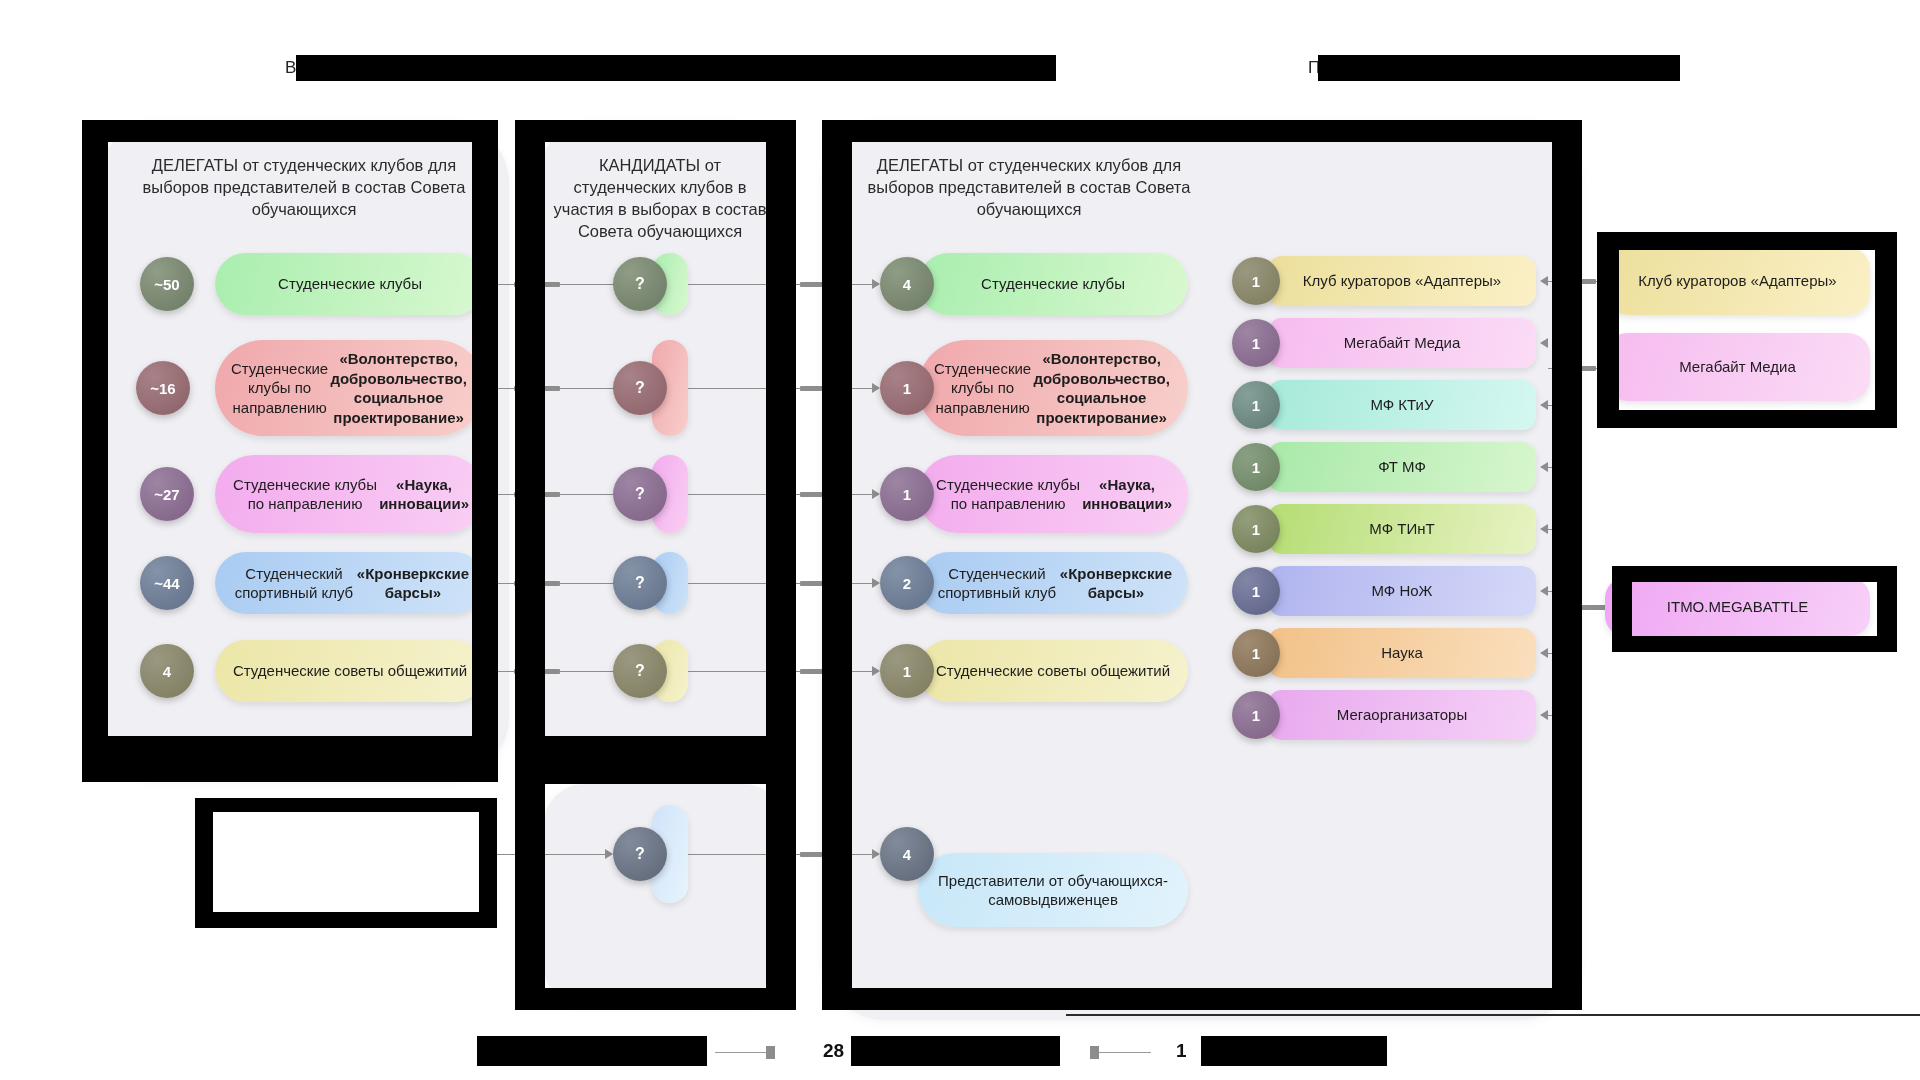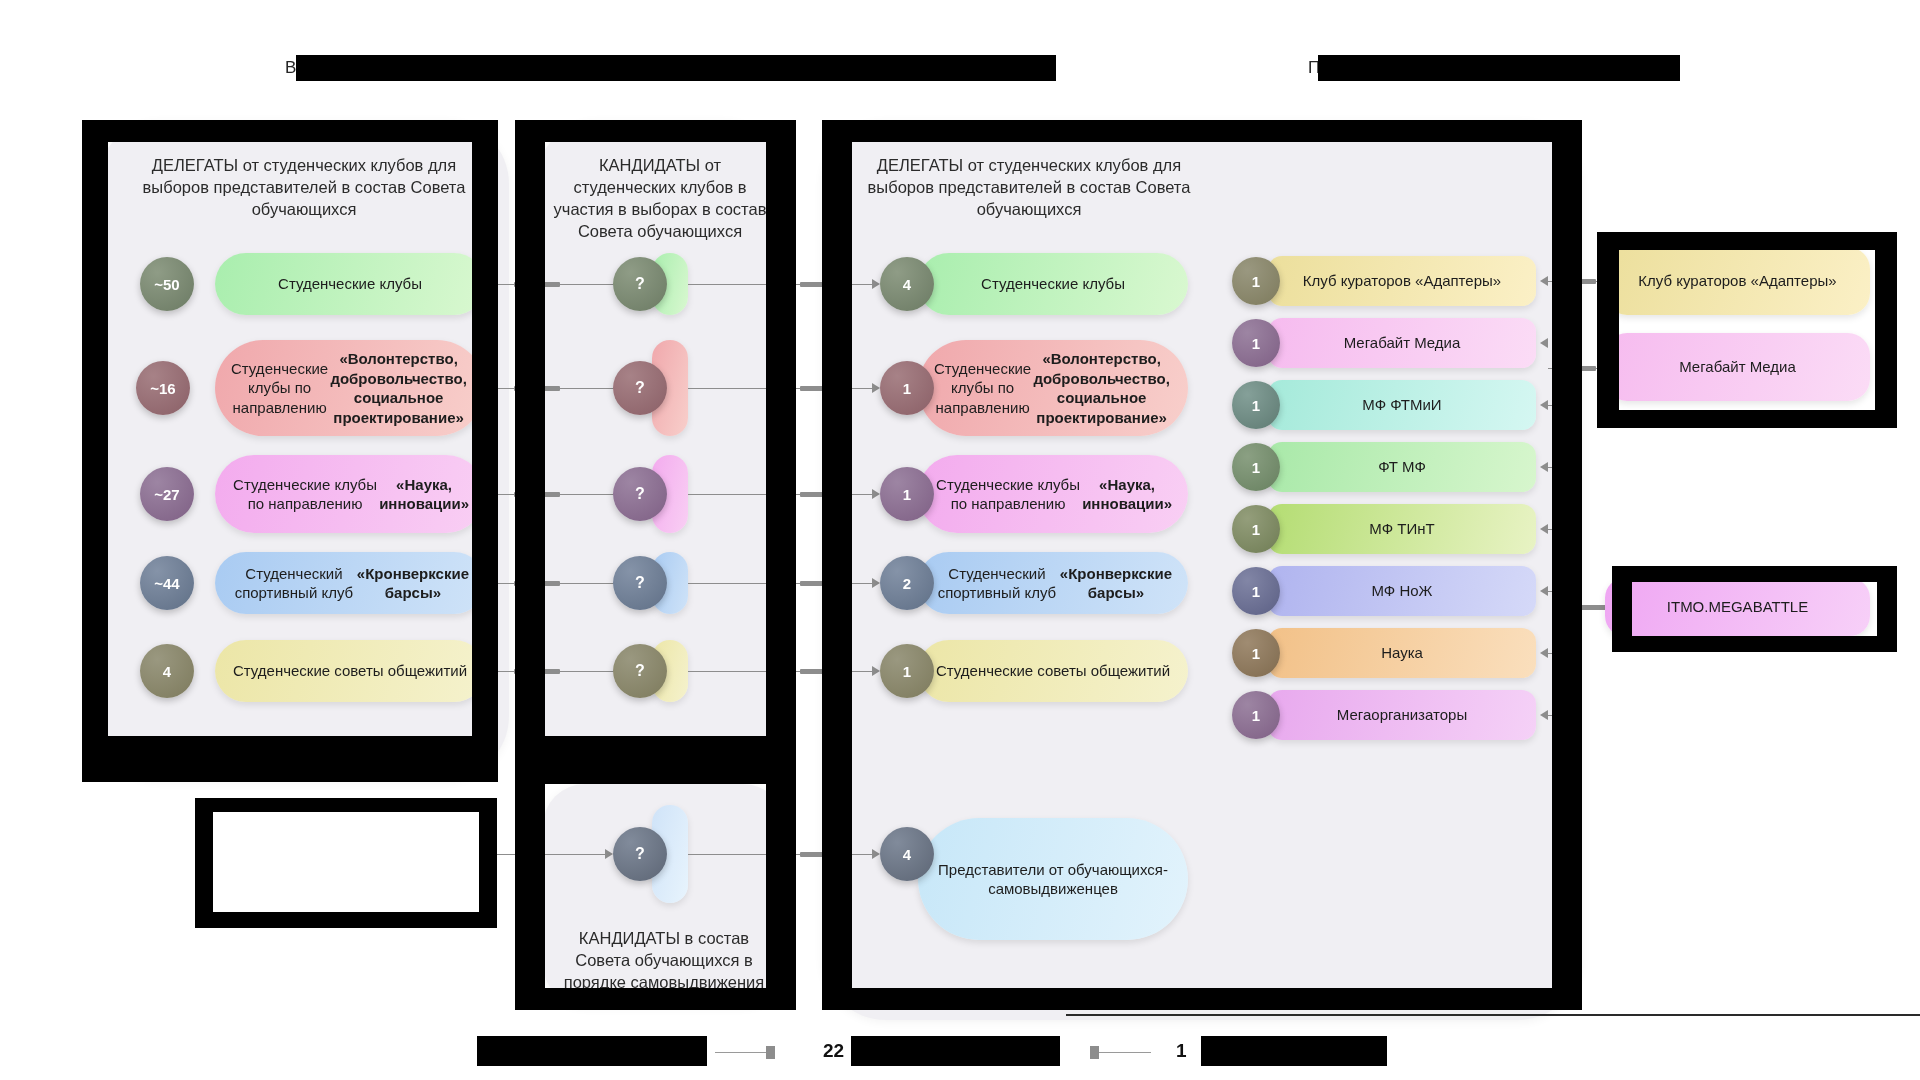--- a/index.html
+++ b/index.html
@@ -91,23 +91,20 @@
   <div class="panel-title" style="left:551px;top:155px;width:218px;">
     <b>КАНДИДАТЫ</b><span> от студенческих клубов в участия в выборах в состав Совета обучающихся</span>
   </div>
 
   <div class="panel" style="left:822px;top:120px;width:760px;height:900px;"></div>
   <div class="panel-title" style="left:845px;top:155px;width:368px;">
     <b>ДЕЛЕГАТЫ</b><span> от студенческих клубов для выборов представителей в состав Совета обучающихся</span>
   </div>
 
   <div class="panel" style="left:543px;top:784px;width:242px;height:222px;border-radius:42px;"></div>
-  <div class="panel-title" style="left:553px;top:928px;width:222px;">
-    <b>КАНДИДАТЫ</b><span> в состав Совета обучающихся в порядке самовыдвижения</span>
-  </div>
 
   <div id="gen">
       <div class="pill" style="left:215px;top:253px;width:270px;height:62px;background:linear-gradient(105deg,#a9eeae 0%,#d9f8d0 100%);">
         <span>Студенческие клубы</span>
       </div>
       <div class="badge" style="left:140px;top:257px;width:54px;height:54px;background:radial-gradient(circle at 32% 28%,#8f9c86,#6b7a63);">~50</div>
       <div class="line" style="left:485px;top:284px;width:135px;"></div>
       <div class="dash" style="left:514px;top:281.5px;width:46px;"></div>
       <div class="arrow r" style="left:620px;top:279px;"></div>
       <div class="pill" style="left:215px;top:340px;width:270px;height:96px;background:linear-gradient(105deg,#f0a8ac 0%,#f8cfcb 100%);">
@@ -190,36 +187,36 @@
       <div class="badge" style="left:880px;top:467px;width:54px;height:54px;background:radial-gradient(circle at 32% 28%,#9d85a3,#7e5f84);">1</div>
       <div class="pill" style="left:918px;top:552px;width:270px;height:62px;background:linear-gradient(105deg,#a9cbf2 0%,#cfe3f8 100%);">
         <span>Студенческий спортивный клуб </span>
         <span class="sub">«Кронверкские барсы»</span>
       </div>
       <div class="badge" style="left:880px;top:556px;width:54px;height:54px;background:radial-gradient(circle at 32% 28%,#8593a8,#5f6f86);">2</div>
       <div class="pill" style="left:918px;top:640px;width:270px;height:62px;background:linear-gradient(105deg,#ece6a7 0%,#f5f2cd 100%);">
         <span>Студенческие советы общежитий</span>
       </div>
       <div class="badge" style="left:880px;top:644px;width:54px;height:54px;background:radial-gradient(circle at 32% 28%,#9a9880,#7d7a5c);">1</div>
-      <div class="pill" style="left:918px;top:818px;width:270px;height:122px;background:linear-gradient(105deg,#c7e7f8 0%,#e2f3fc 100%);">
+      <div class="pill" style="left:918px;top:853px;width:270px;height:74px;background:linear-gradient(105deg,#c7e7f8 0%,#e2f3fc 100%);">
         <span>Представители от обучающихся-самовыдвиженцев</span>
       </div>
       <div class="badge" style="left:880px;top:827px;width:54px;height:54px;background:radial-gradient(circle at 32% 28%,#818b9b,#5c6574);">4</div>
       <div class="pill" style="left:1268px;top:256px;width:268px;height:50px;border-radius:14px;background:linear-gradient(105deg,#ecdf9c 0%,#fbf0c6 100%);">
         <span>Клуб кураторов «Адаптеры»</span>
       </div>
       <div class="badge" style="left:1232px;top:257px;width:48px;height:48px;background:radial-gradient(circle at 32% 28%,#9a9880,#7d7a5c);">1</div>
       <div class="arrow l" style="left:1540px;top:276px;"></div>
       <div class="pill" style="left:1268px;top:318px;width:268px;height:50px;border-radius:14px;background:linear-gradient(105deg,#f6bbef 0%,#fbdcf6 100%);">
         <span>Мегабайт Медиа</span>
       </div>
       <div class="badge" style="left:1232px;top:319px;width:48px;height:48px;background:radial-gradient(circle at 32% 28%,#9d85a3,#7e5f84);">1</div>
       <div class="arrow l" style="left:1540px;top:338px;"></div>
       <div class="pill" style="left:1268px;top:380px;width:268px;height:50px;border-radius:14px;background:linear-gradient(105deg,#a5eada 0%,#d5f7f2 100%);">
-        <span>МФ ФТМиИ</span>
+        <span>МФ КТиУ</span>
       </div>
       <div class="badge" style="left:1232px;top:381px;width:48px;height:48px;background:radial-gradient(circle at 32% 28%,#85a099,#5e7a72);">1</div>
       <div class="arrow l" style="left:1540px;top:400px;"></div>
       <div class="pill" style="left:1268px;top:442px;width:268px;height:50px;border-radius:14px;background:linear-gradient(105deg,#a9e9a9 0%,#d7f6cd 100%);">
         <span>ФТ МФ</span>
       </div>
       <div class="badge" style="left:1232px;top:443px;width:48px;height:48px;background:radial-gradient(circle at 32% 28%,#8ba083,#67805f);">1</div>
       <div class="arrow l" style="left:1540px;top:462px;"></div>
       <div class="pill" style="left:1268px;top:504px;width:268px;height:50px;border-radius:14px;background:linear-gradient(105deg,#b4dd73 0%,#e8f3c4 100%);">
         <span>МФ ТИнТ</span>
@@ -269,21 +266,21 @@
               background:linear-gradient(110deg,#efa6f3,#f7d0f8);">
     <span>ITMO.MEGABATTLE</span>
   </div>
 
   <div class="legend-rule" style="left:1066px;top:1014px;width:854px;"></div>
 
   <div class="legend-line" style="left:715px;top:1052px;width:52px;"></div>
   <div class="legend-sq" style="left:766px;top:1046px;"></div>
 
   <div class="legend-txt" style="left:823px;top:1040px;">
-    <span>22</span>
+    <span>28</span>
   </div>
   <div class="legend-txt" style="left:916px;top:1040px;">
     <span>9</span>
   </div>
 
   <div class="legend-sq" style="left:1090px;top:1046px;"></div>
   <div class="legend-line" style="left:1099px;top:1052px;width:52px;"></div>
 
   <div class="legend-txt" style="left:1176px;top:1040px;">
     <span>1</span>

